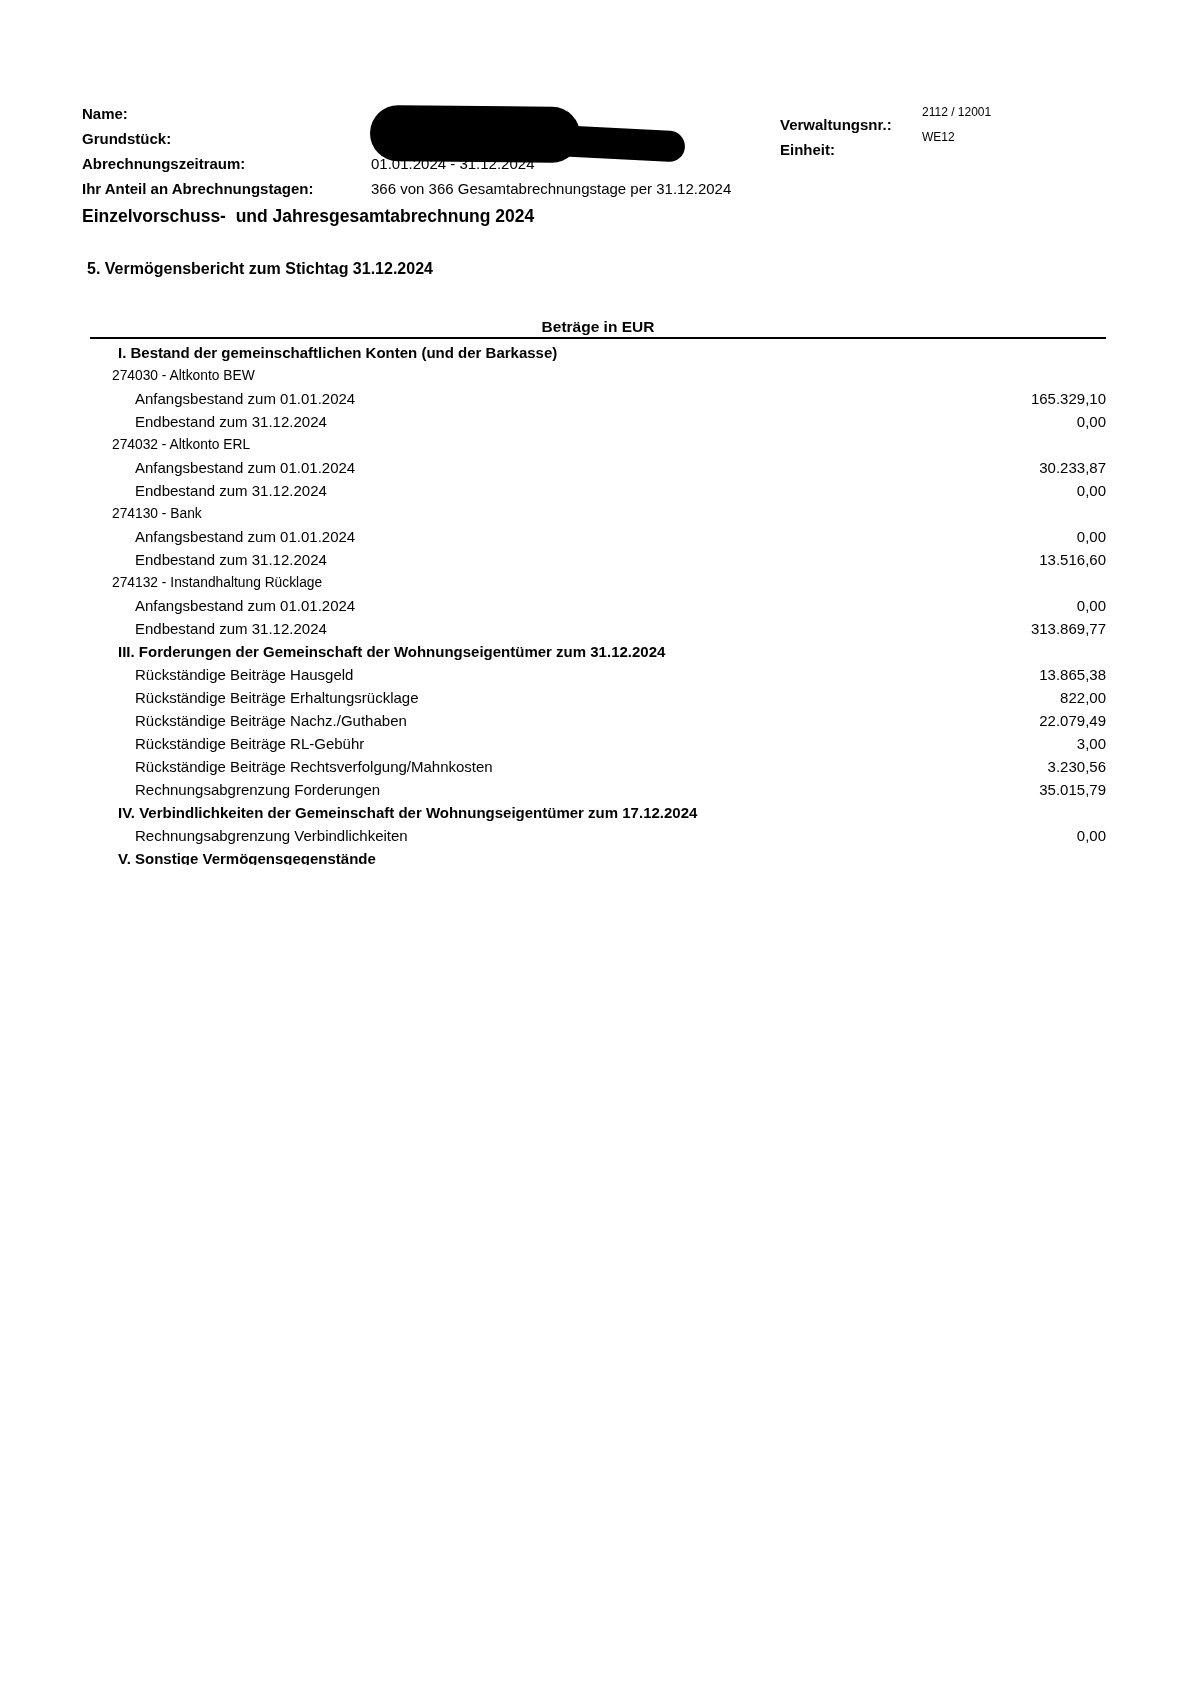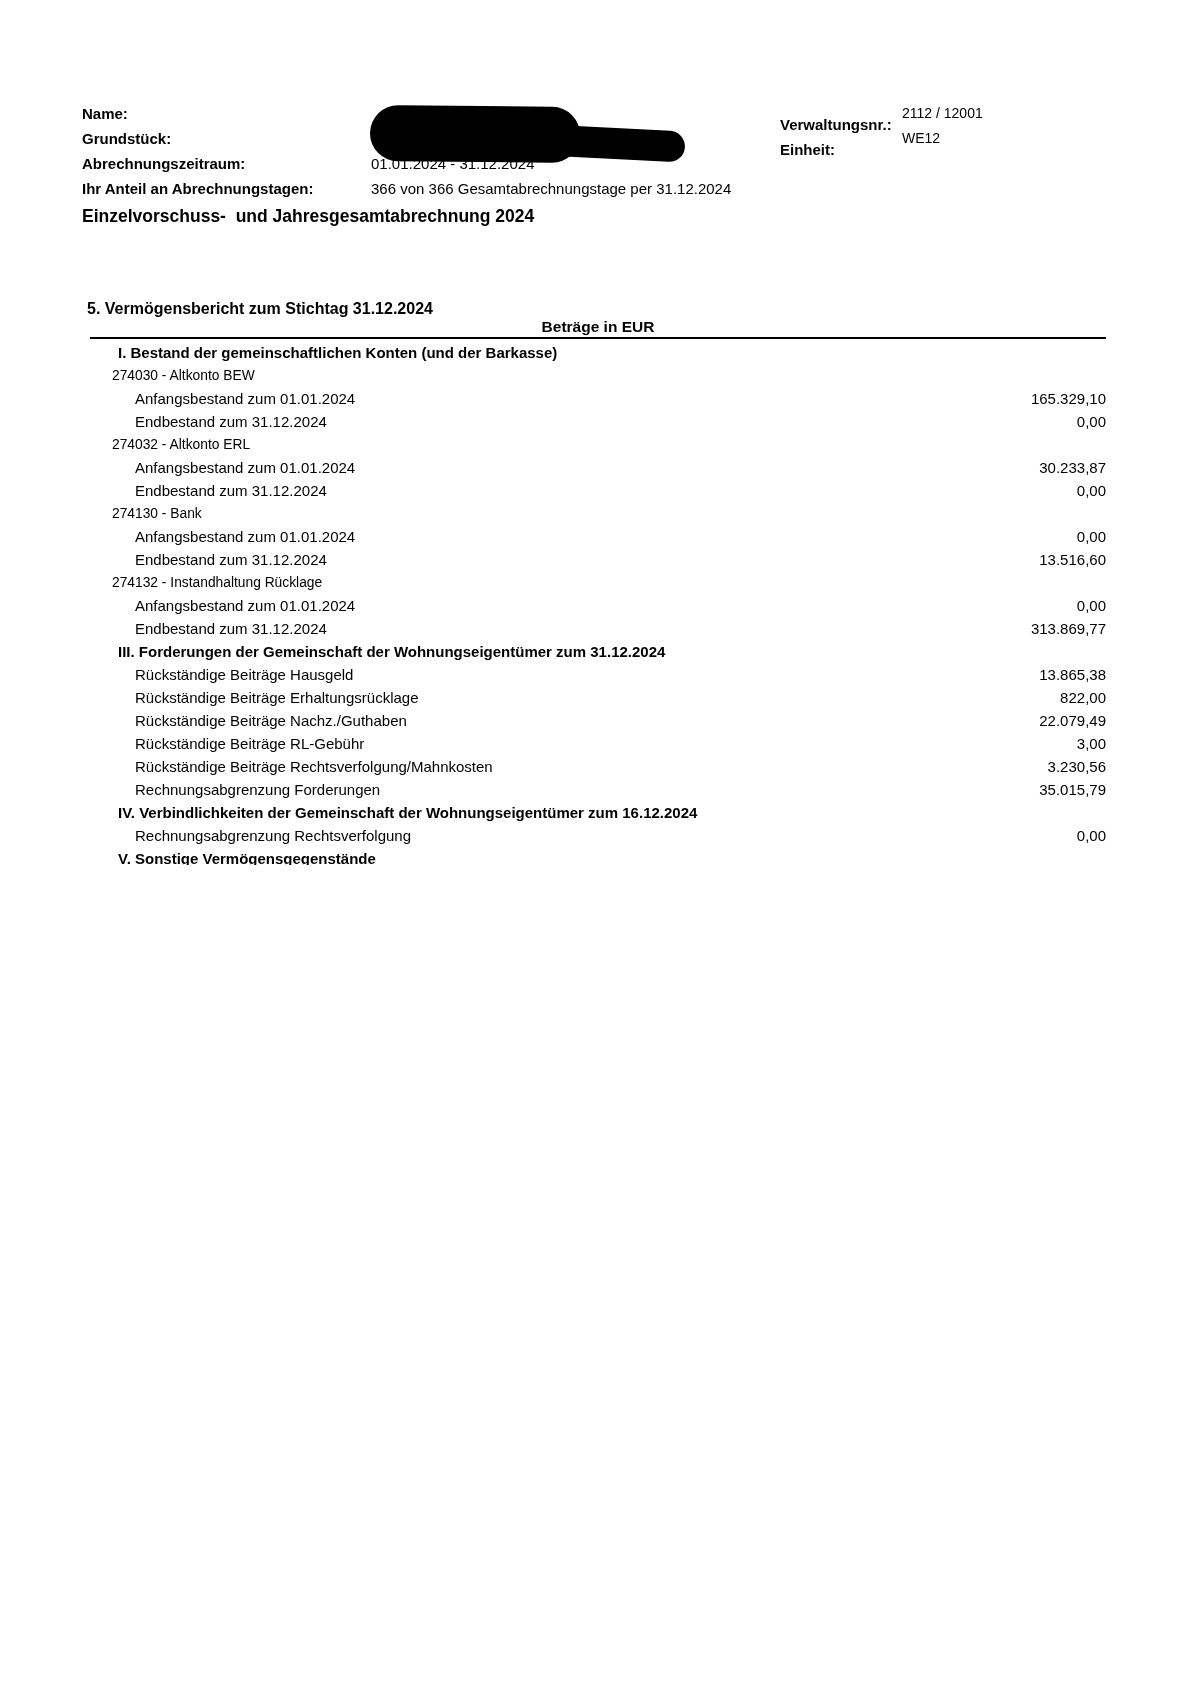--- a/index.html
+++ b/index.html
@@ -9,24 +9,24 @@
     background:#ffffff;
     font-family:"Liberation Sans","DejaVu Sans",sans-serif;
     color:#000000;
     overflow:hidden;
   }
   
   .hline{position:absolute;left:0;width:100%;height:18px;}
   .hlabel{position:absolute;left:82px;font-size:15px;font-weight:bold;white-space:nowrap;}
   .hvalue{position:absolute;left:371px;font-size:15px;white-space:nowrap;}
   .rlabel{position:absolute;left:780px;font-size:15px;font-weight:bold;white-space:nowrap;margin-top:11px;}
-  .rvalue{position:absolute;left:902px;font-size:14px;white-space:nowrap;}
+  .rvalue{position:absolute;left:922px;font-size:12px;white-space:nowrap;}
   
   .doc-title{position:absolute;left:82px;top:206px;font-size:17.5px;font-weight:bold;white-space:pre-wrap;}
-  .sec-heading{position:absolute;left:87px;top:260px;font-size:16px;font-weight:bold;margin-top:40px;}
+  .sec-heading{position:absolute;left:87px;top:260px;font-size:16px;font-weight:bold;}
   
   .amount-header{position:absolute;left:90px;width:1016px;top:318px;height:18px;
                  font-size:15.5px;font-weight:bold;text-align:center;}
   .head-rule{position:absolute;left:90px;width:1016px;top:337px;height:0;border-top:2px solid #000;}
   .trows{position:absolute;left:90px;width:1016px;top:341px;height:524px;overflow:hidden;}
   .trow{position:relative;height:23px;display:flex;align-items:center;}
   .trow-label{white-space:nowrap;}
   .trow-value{margin-left:auto;font-size:15px;white-space:nowrap;}
   .trow-section .trow-label{font-size:15px;font-weight:bold;margin-left:28px;}
   .trow-account .trow-label{font-size:13.8px;padding-left:22px;}
@@ -150,24 +150,24 @@
       </div>
       <div class="trow trow-item">
         <span class="trow-label">Rückständige Beiträge Rechtsverfolgung/Mahnkosten</span>
         <span class="trow-value">3.230,56</span>
       </div>
       <div class="trow trow-item">
         <span class="trow-label">Rechnungsabgrenzung Forderungen</span>
         <span class="trow-value">35.015,79</span>
       </div>
       <div class="trow trow-section">
-        <span class="trow-label">IV. Verbindlichkeiten der Gemeinschaft der Wohnungseigentümer zum 16.12.2024</span>
+        <span class="trow-label">IV. Verbindlichkeiten der Gemeinschaft der Wohnungseigentümer zum 17.12.2024</span>
       </div>
       <div class="trow trow-item">
-        <span class="trow-label">Rechnungsabgrenzung Rechtsverfolgung</span>
+        <span class="trow-label">Rechnungsabgrenzung Verbindlichkeiten</span>
         <span class="trow-value">0,00</span>
       </div>
       <div class="trow trow-section">
         <span class="trow-label">V. Sonstige Vermögensgegenstände</span>
       </div>
     </div>
 
   <div class="footer-rule"></div>
   <div class="page-number">Seite 10</div>
   <div class="redact r-foot-a"></div>

